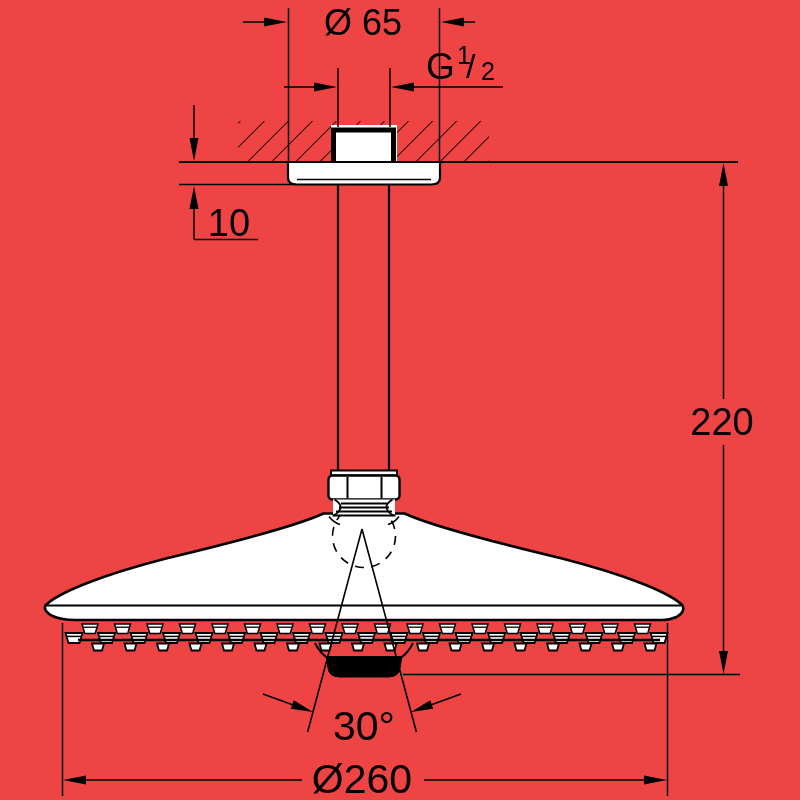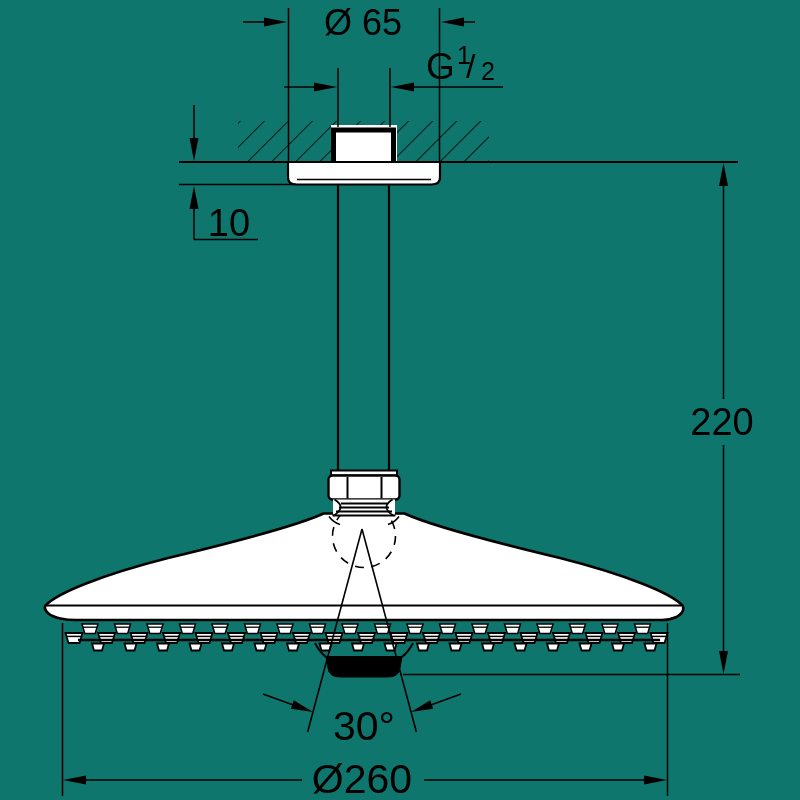--- a/index.html
+++ b/index.html
@@ -1,17 +1,17 @@
 <!DOCTYPE html>
 <html><head>
 <meta charset="utf-8">
 <style>
   html,body{margin:0;padding:0;background:#ffffff;}
   .canvas{
-    width:800px;height:800px;background:#0f766e;position:relative;overflow:hidden;
+    width:800px;height:800px;background:#ef4444;position:relative;overflow:hidden;
     font-family:"Liberation Sans", sans-serif;
   }
   svg{display:block;}
   .dim-text{
     font-family:"Liberation Sans", sans-serif;
     fill:#000000;
   }
 </style>
 </head>
 <body>

